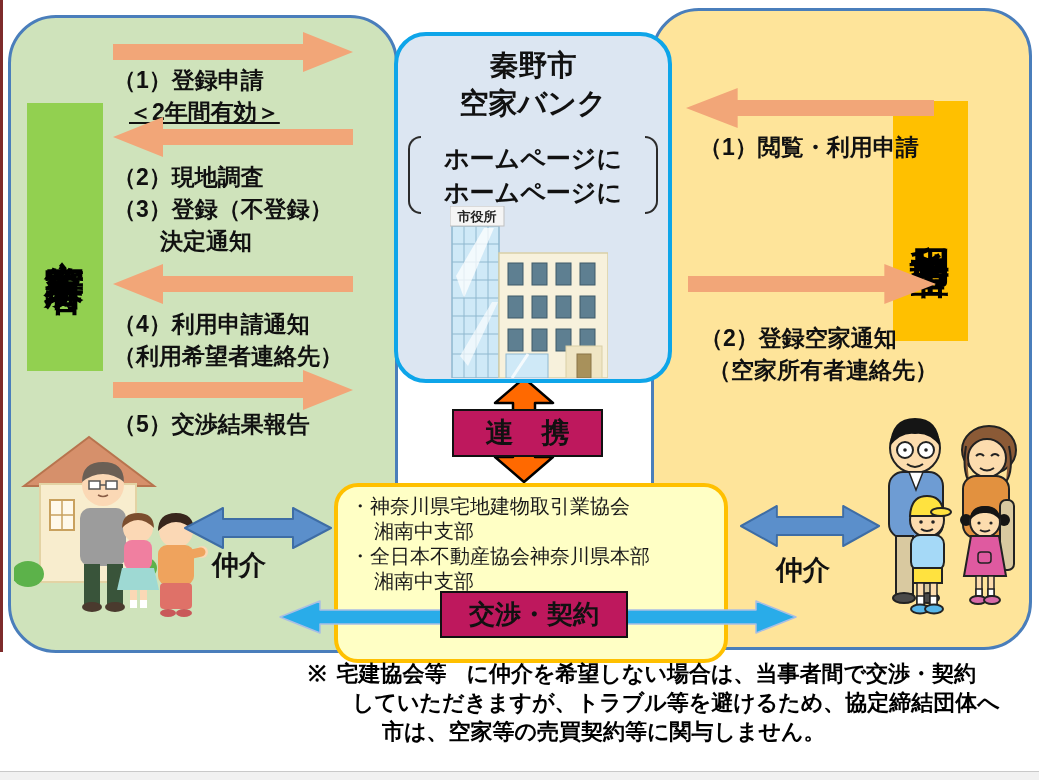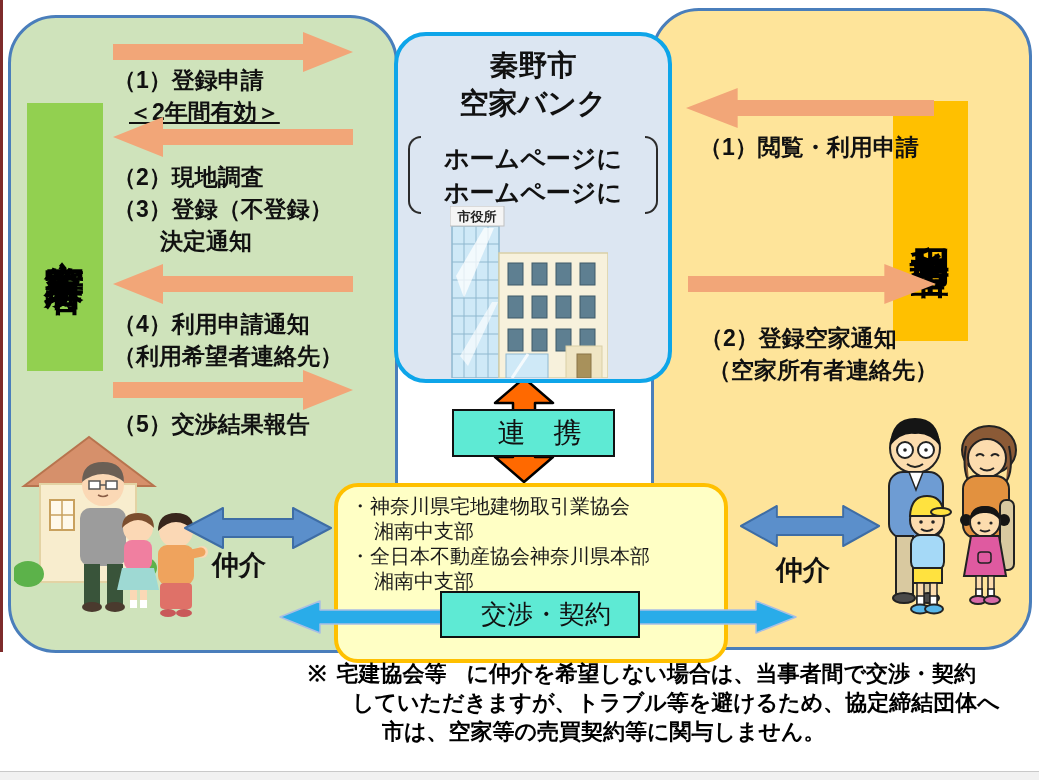--- a/index.html
+++ b/index.html
@@ -30,22 +30,22 @@
   .bank-title{margin-top:10px;text-align:center;font-weight:bold;font-size:29px;line-height:38px;}
   .bank-sub{position:absolute;left:10px;top:100px;right:10px;height:78px;display:flex;align-items:stretch;}
   .bracket{width:11px;border:2.5px solid #2b2b2b;}
   .bracket.l{border-right:none;border-radius:14px 0 0 14px;}
   .bracket.r{border-left:none;border-radius:0 14px 14px 0;}
   .bank-sub-text{flex:1;display:flex;flex-direction:column;justify-content:center;text-align:center;
                  font-weight:bold;font-size:25px;line-height:34px;white-space:nowrap;}
 
   
   .link-arrow{position:absolute;left:492px;top:376px;z-index:3;}
-  .white-box{position:absolute;background:#5eead4;border:2px solid #111;display:flex;
-             align-items:center;justify-content:center;font-weight:normal;padding-left:12px;}
+  .white-box{position:absolute;background:#be185d;border:2px solid #111;display:flex;
+             align-items:center;justify-content:center;font-weight:bold;}
   .renkei{left:452px;top:409px;width:147px;height:44px;font-size:28px;z-index:4;}
 
   
   .partners{position:absolute;left:334px;top:483px;width:386px;height:172px;background:#FFFFC5;
             border:4px solid #FFC000;border-radius:24px;z-index:4;}
   .partners-text{padding:7px 0 0 12px;font-size:20px;line-height:25px;color:#1a1a1a;white-space:nowrap;}
   .partners-text .ind{margin-left:24px;}
 
   
   .contract-arrow{position:absolute;left:278px;top:598px;z-index:6;}

